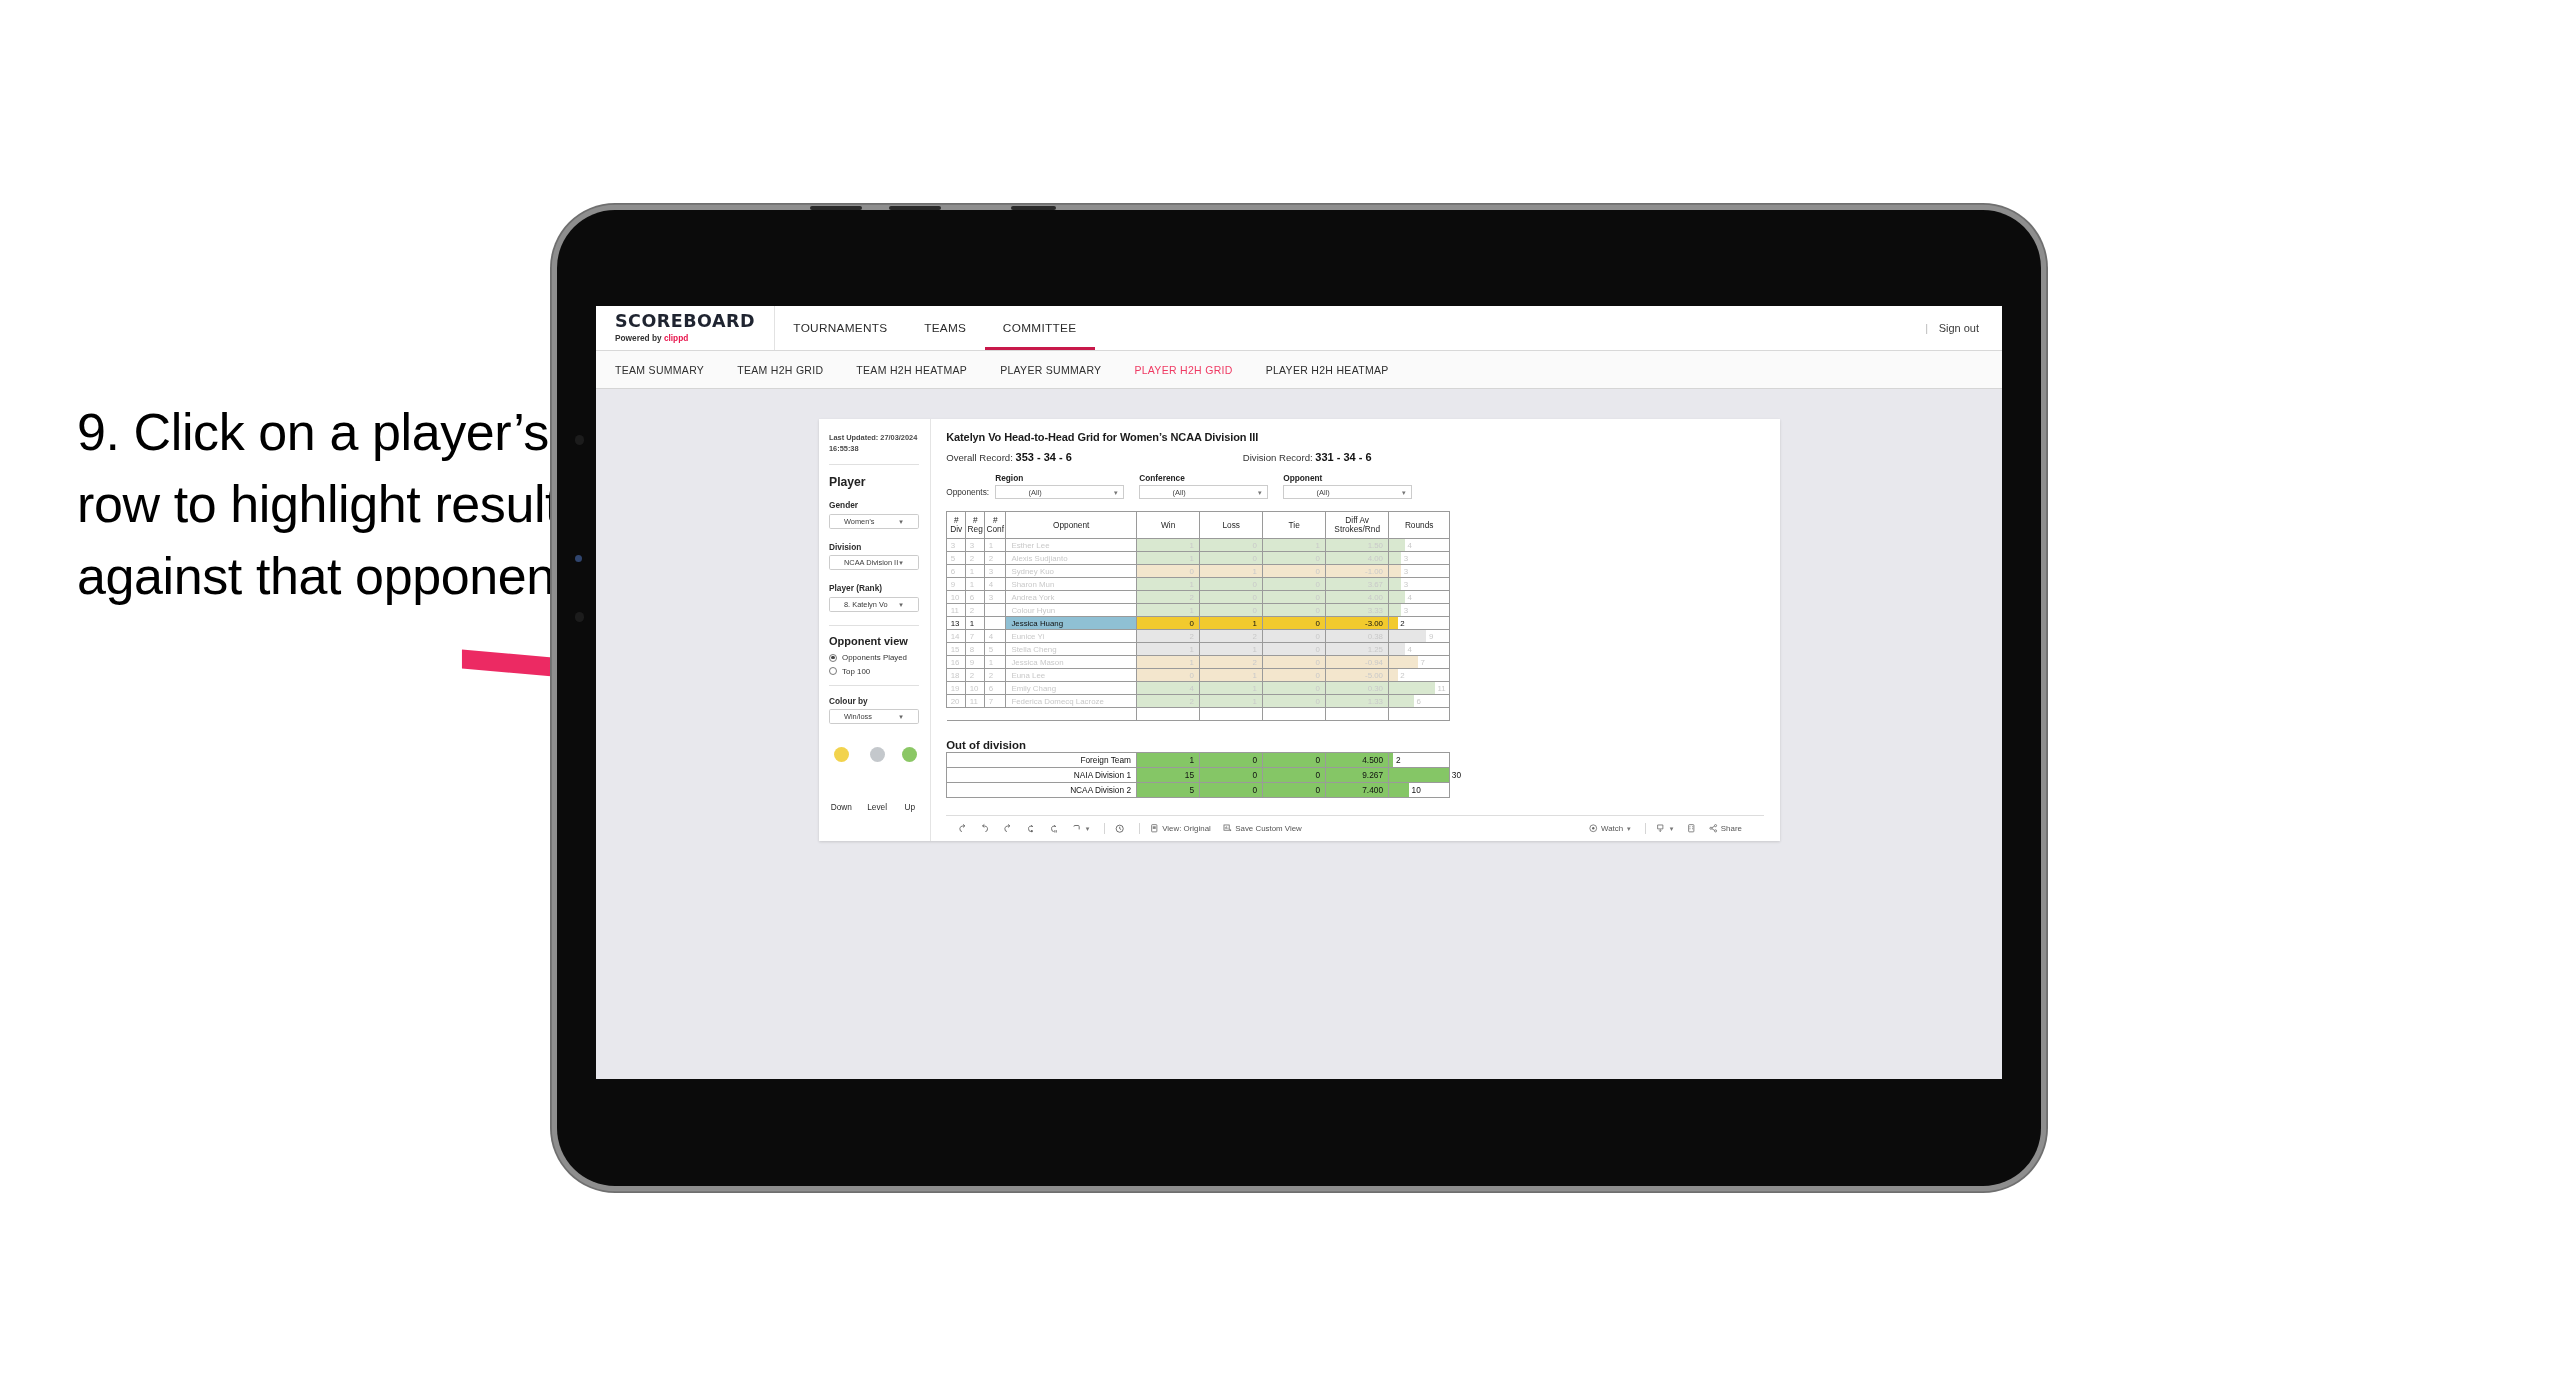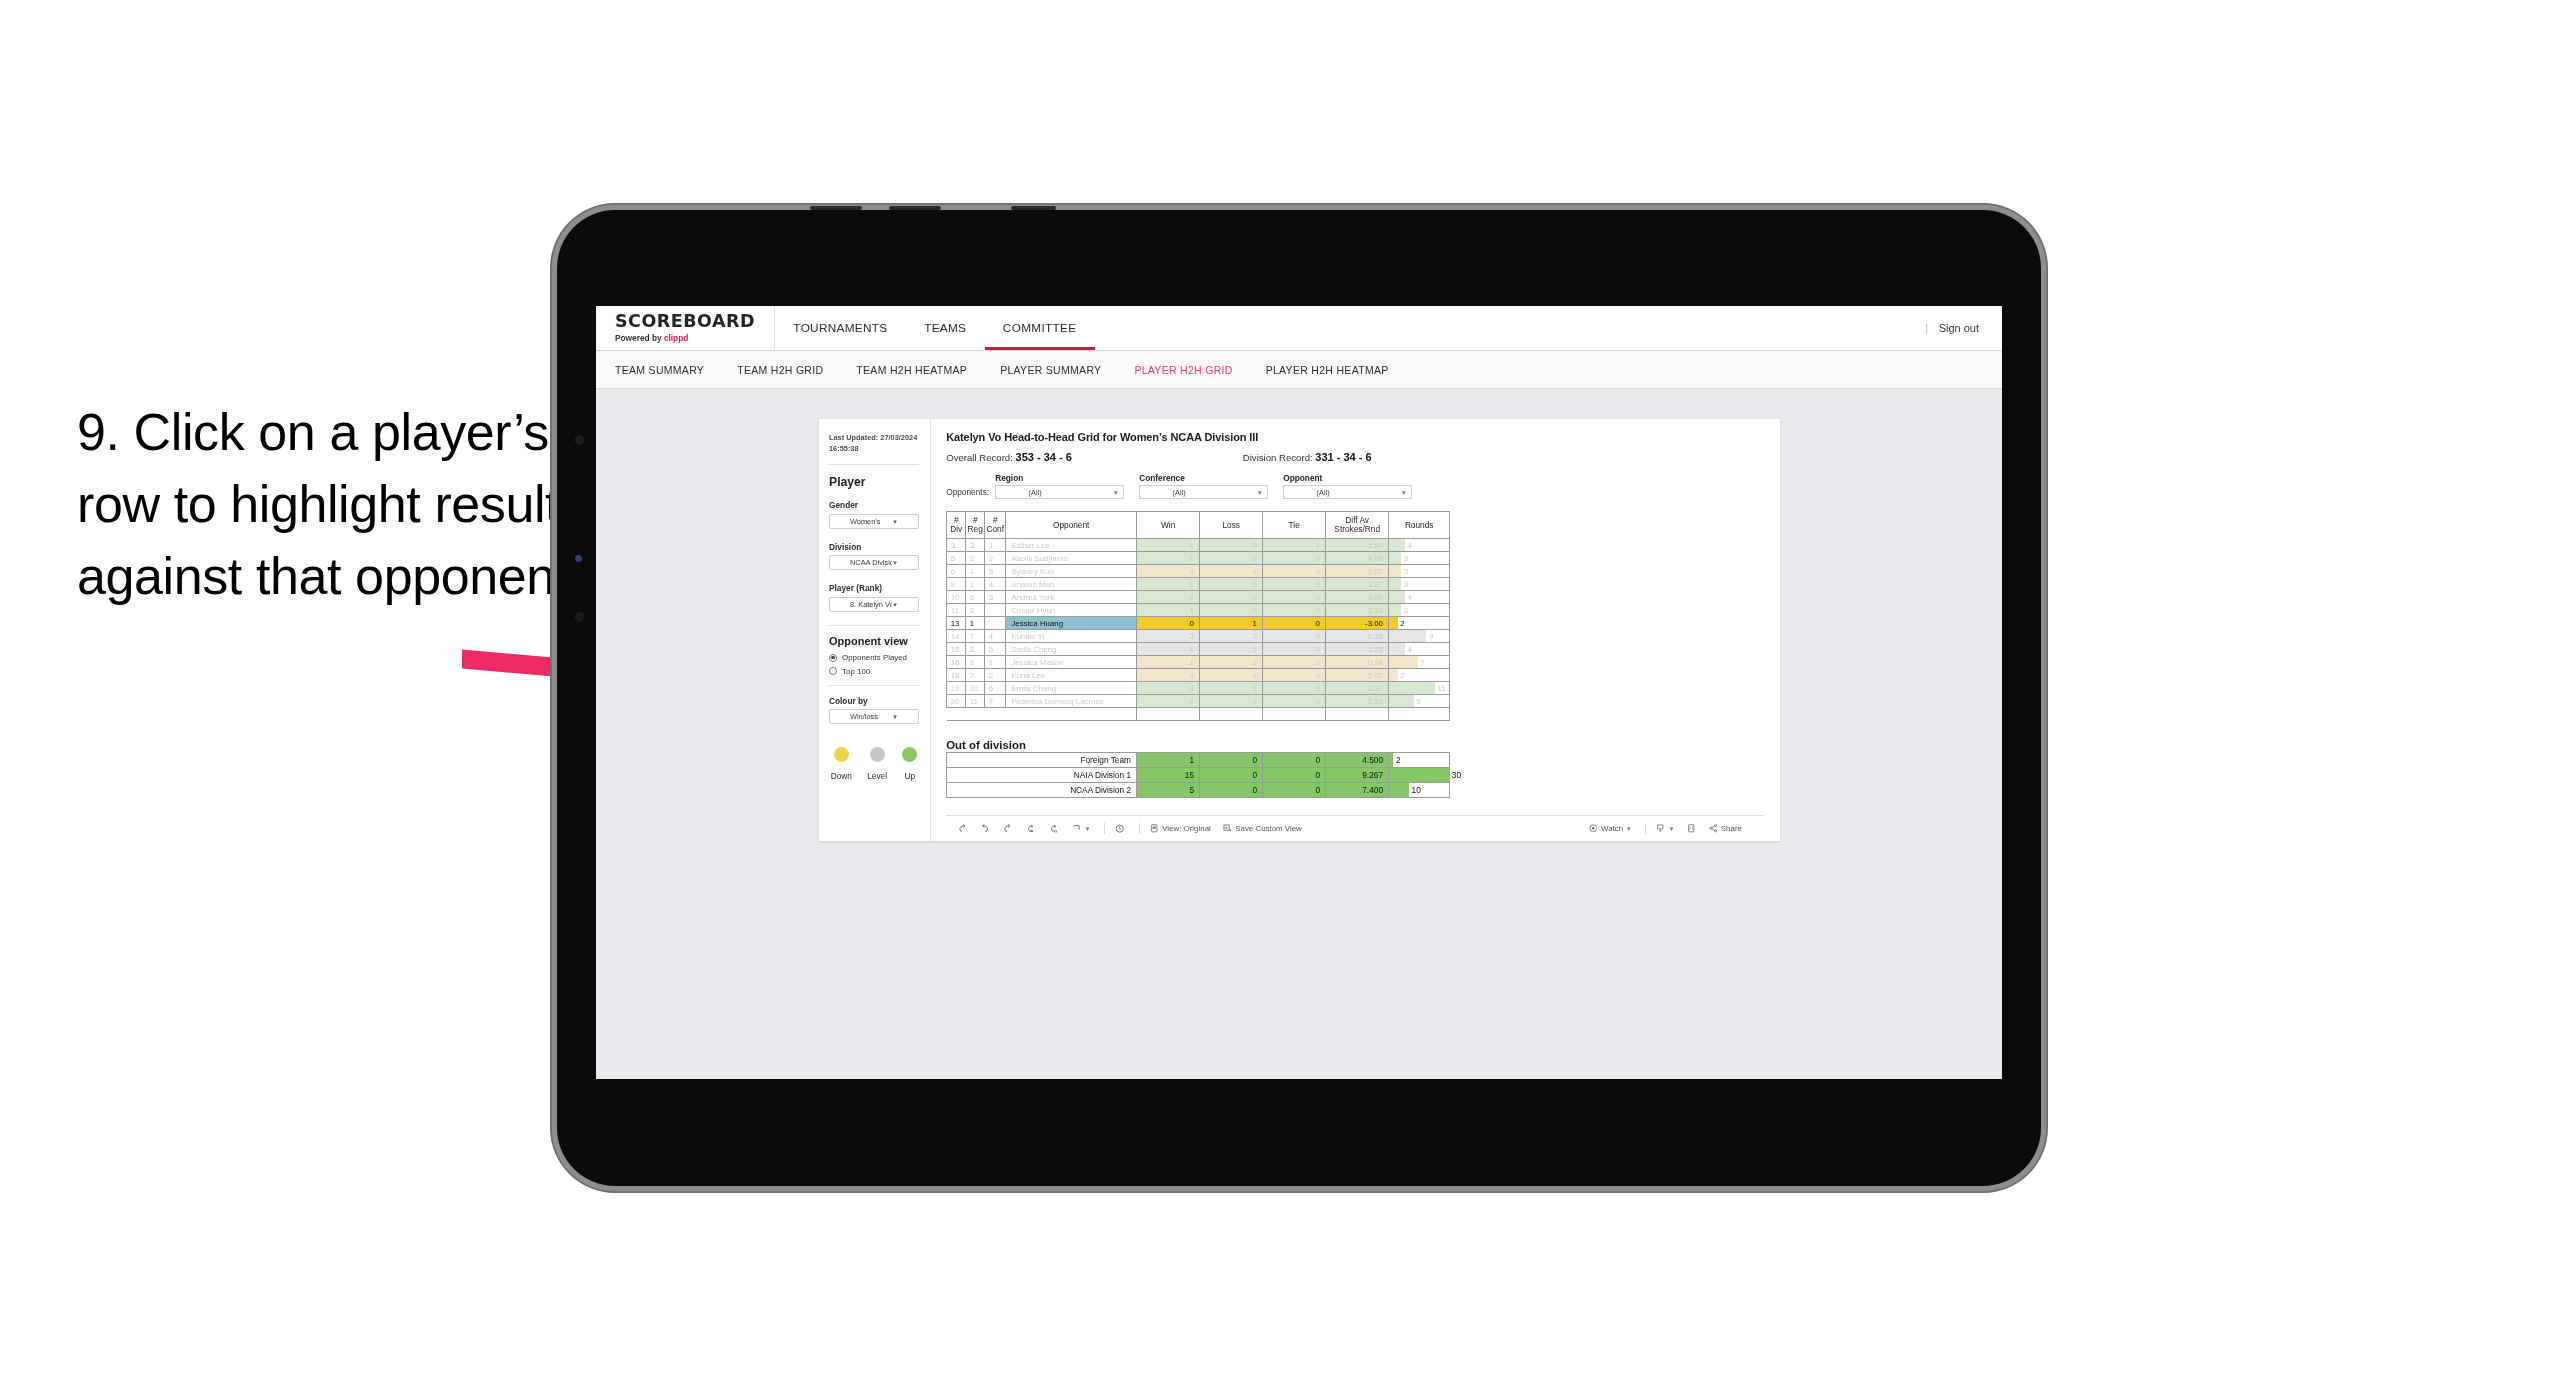--- a/index.html
+++ b/index.html
@@ -76,33 +76,33 @@
 
   
   #side{width:112px;flex:0 0 112px;background:#fff;border-right:0.9px solid #e4e4e4;
     padding:14px 10.5px 8.7px 10.5px;box-sizing:border-box;}
   .s-upd{font-size:7.4px;color:#4a4a4a;font-weight:700;line-height:1.45;}
   .s-rule{border-top:0.9px solid #e0e0e0;margin:9.6px 0 9.6px 0;}
   .s-h{font-size:12.2px;font-weight:700;color:#222;margin:1.7px 0 11.4px 0;}
   .s-l{font-size:8.3px;font-weight:700;color:#2c2c2c;margin-bottom:3.5px;}
   .s-sel{
     border:0.9px solid #ccc;background:#fff;height:15px;border-radius:1.7px;
-    display:flex;align-items:center;padding:0 20px;font-size:7.4px;color:#3a3a3a;
+    display:flex;align-items:center;padding:0 14px;font-size:7.4px;color:#3a3a3a;
     box-sizing:border-box;margin-bottom:13px;
   }
   .s-sel .cv{flex:1;overflow:hidden;white-space:nowrap;}
   .s-sel .ar{font-size:6.1px;color:#666;}
   .s-h2{font-size:11px;font-weight:700;color:#222;margin:1.7px 0 6.1px 0;}
   .s-radio{display:flex;align-items:center;font-size:7.9px;color:#333;margin-bottom:4.4px;}
   .rdot{width:7.9px;height:7.9px;border-radius:50%;border:1.1px solid #777;margin-right:5.2px;
     box-sizing:border-box;position:relative;flex:0 0 auto;}
   .rdot.on::after{content:"";position:absolute;left:1.4px;top:1.4px;width:3.3px;height:3.3px;
     border-radius:50%;background:#444;}
   #legend{display:flex;justify-content:space-between;margin-top:23px;padding:0 1.7px;}
-  .lg{display:flex;flex-direction:column;align-items:center;}
+  .lg{display:flex;flex-direction:column;align-items:center;gap:31px;}
   .lgdot{width:15px;height:15px;border-radius:50%;}
   .lglab{font-size:8.3px;color:#2c2c2c;margin-top:8.7px;}
 
   
   #main{flex:1;padding:12.2px 15.7px 0 15.7px;background:#fff;box-sizing:border-box;}
   #title{font-size:11px;font-weight:700;color:#1b1b1b;letter-spacing:-0.1px;}
   #records{display:flex;margin-top:7.9px;font-size:9.6px;color:#333;}
   #records .b{font-weight:700;font-size:11px;color:#111;}
   #rec2{margin-left:171px;}
   #filters{display:flex;align-items:flex-end;margin-top:9.6px;font-size:7.9px;color:#333;}

